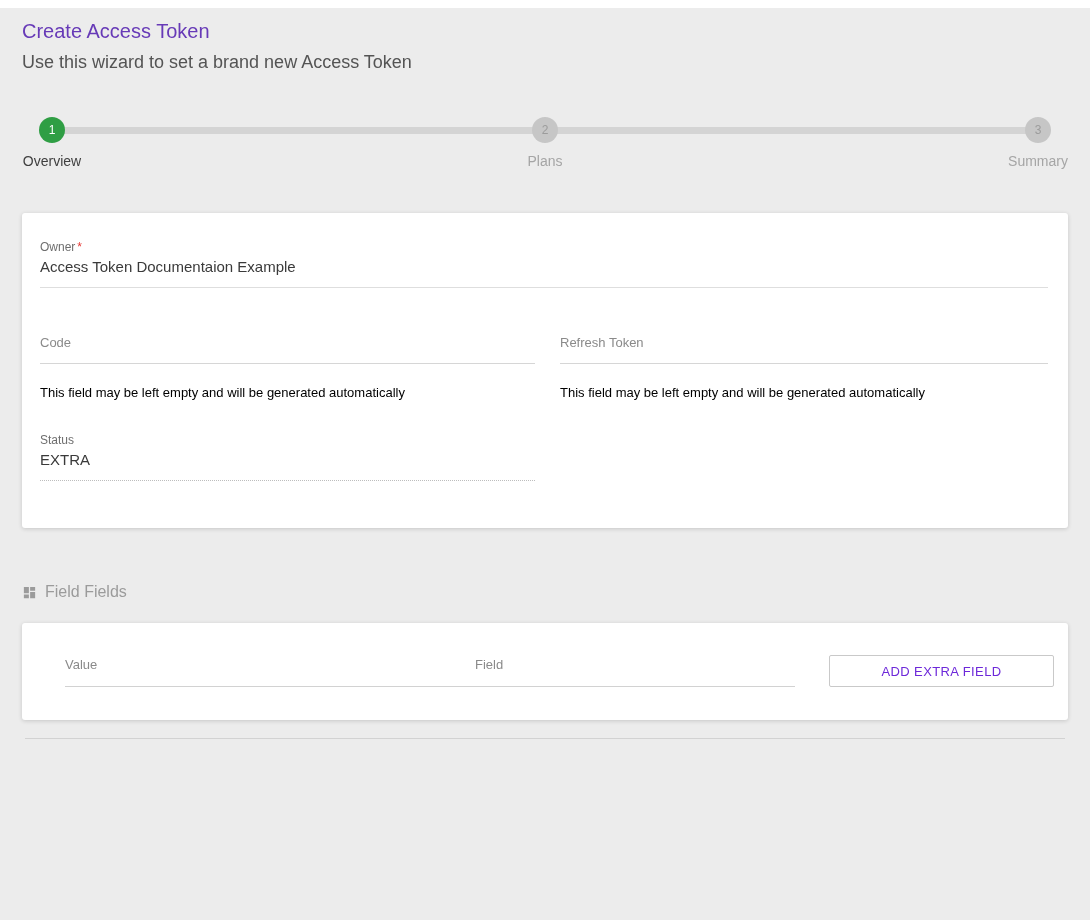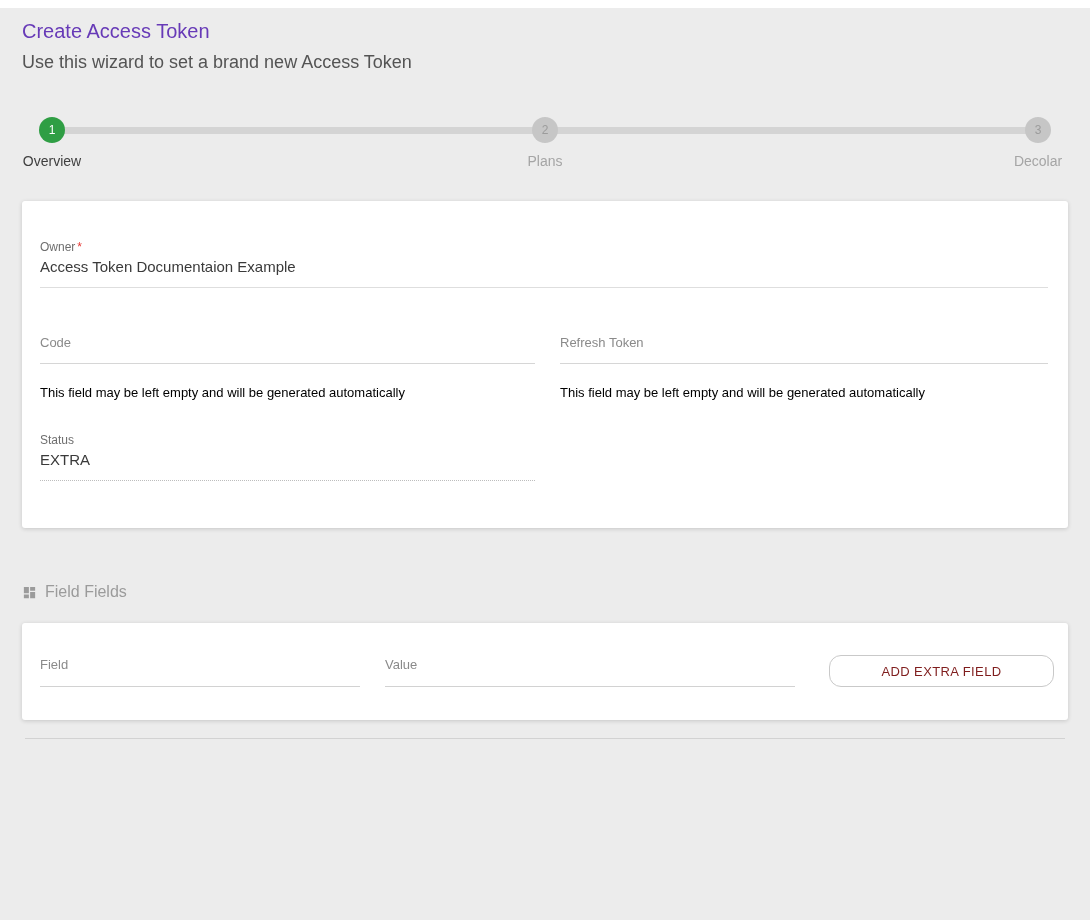--- a/index.html
+++ b/index.html
@@ -38,21 +38,21 @@
   .step-label.active { color: #3f3f3f; }
   .step-label-1 { left: 30px; }
   .step-label-2 { left: 50%; }
   .step-label-3 { left: calc(100% - 30px); }
 
   
   .card {
     background: #ffffff; border-radius: 3px; margin: 0 22px;
     box-shadow: 0 1px 4px rgba(0,0,0,0.16);
   }
-  .main-card { margin-top: 26px; padding: 39px 20px 47px 18px; }
+  .main-card { margin-top: 38px; padding: 27px 20px 47px 18px; }
 
   .field-label { font-size: 12px; color: #6e6e6e; }
   .req-mark { color: #e53935; margin-left: 2px; font-size: 12px; }
   .text-input {
     display: block; width: 100%; border: none; outline: none; background: transparent;
     font-family: "Liberation Sans", sans-serif;
     font-size: 15px; color: #3a3a3a;
     margin-top: 4px; padding: 0 0 12px 0;
     border-bottom: 1px solid #dedede;
   }
@@ -88,23 +88,23 @@
   .extra-input {
     border: none; outline: none; background: transparent;
     font-family: "Liberation Sans", sans-serif;
     font-size: 13px; color: #3a3a3a;
     padding: 6px 0 14px 0; border-bottom: 1px solid #d2d2d2;
   }
   .field-input { width: 320px; }
   .value-input { width: 410px; margin-left: 25px; }
   .add-extra-btn {
     margin-left: auto; width: 225px; height: 32px;
-    background: #ffffff; border: 1px solid #c9c9c9; border-radius: 12px;
+    background: #ffffff; border: 1px solid #c9c9c9; border-radius: 2px;
     font-family: "Liberation Sans", sans-serif;
-    font-size: 13px; color: #7f1d1d; letter-spacing: 0.4px; cursor: pointer;
+    font-size: 13px; color: #6d28d9; letter-spacing: 0.4px; cursor: pointer;
   }
 
   .divider { border: none; border-top: 1px solid #d2d2d2; margin: 18px 25px 0 25px; }
 </style>
 </head>
 <body>
 
 <div class="top-strip"></div>
 
 <div class="header">
@@ -112,21 +112,21 @@
   <div class="page-subtitle">Use this wizard to set a brand new Access Token</div>
 </div>
 
 <div class="stepper">
   <div class="stepper-bar"></div>
   <div class="step-circle step-1 active">1</div>
   <div class="step-circle step-2">2</div>
   <div class="step-circle step-3">3</div>
   <div class="step-label step-label-1 active">Overview</div>
   <div class="step-label step-label-2">Plans</div>
-  <div class="step-label step-label-3">Decolar</div>
+  <div class="step-label step-label-3">Summary</div>
 </div>
 
 <div class="card main-card">
 
   <div class="field">
     <div class="field-label"><span>Owner</span><span class="req-mark">*</span></div>
     <input class="text-input" type="text" value="Access Token Documentaion Example" style="">
   </div>
 
   <div class="form-row">
@@ -154,19 +154,19 @@
   <span class="icon">
     <svg width="15" height="15" viewBox="0 0 24 24" fill="#9b9b9b">
         <path d="M3 13h8V3H3v10zm0 8h8v-6H3v6zm10 0h8V11h-8v10zm0-18v6h8V3h-8z"></path>
       </svg>
   </span>
   <span class="section-title">Field Fields</span>
 </div>
 
 <div class="card extra-card">
   <div class="extra-row">
+    <input class="extra-input value-input" type="text" placeholder="Value" style="">
     <input class="extra-input field-input" type="text" placeholder="Field" style="">
-    <input class="extra-input value-input" type="text" placeholder="Value" style="">
     <button class="add-extra-btn">ADD EXTRA FIELD</button>
   </div>
 </div>
 
 <hr class="divider">
 
 </body></html>

